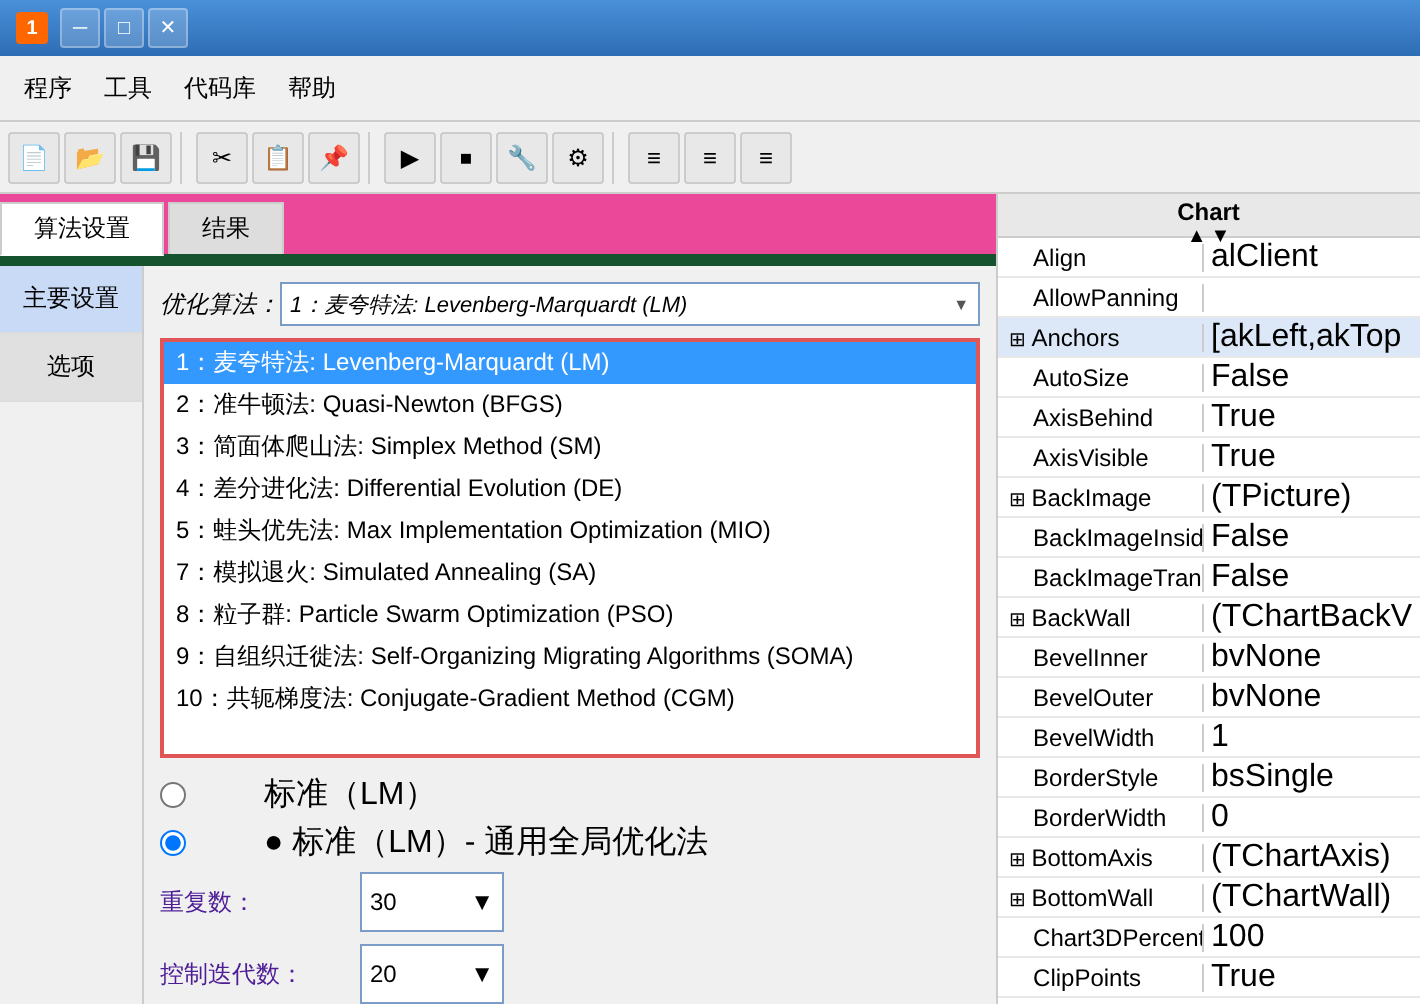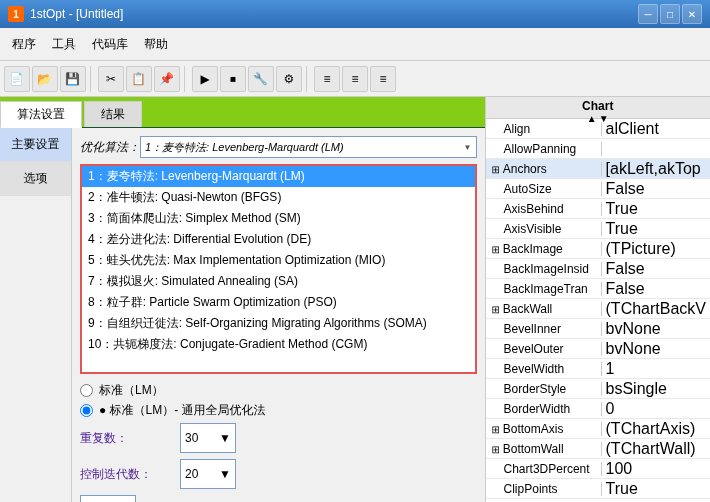--- a/index.html
+++ b/index.html
@@ -54,22 +54,22 @@
       width: 520px;
       background: #f0f0f0;
       border-right: 1px solid #ccc;
       display: flex;
       flex-direction: column;
     }
 
     
     .tab-bar {
       display: flex;
-      background: #84cc16;
-      border-bottom: 1px solid #14532d;
+      background: #ec4899;
+      border-bottom: 6px solid #14532d;
       padding-top: 4px;
     }
     .tab { padding: 4px 16px; background: #ddd; border: 1px solid #ccc; border-bottom: none; cursor: pointer; font-size: 12px; margin-right: 2px; }
     .tab.active { background: white; border-bottom: 1px solid white; margin-bottom: -1px; }
 
     
     .content-area { display: flex; flex: 1; }
     .left-nav { width: 72px; background: #f0f0f0; border-right: 1px solid #ccc; }
     .nav-btn { padding: 8px 4px; text-align: center; font-size: 12px; border-bottom: 1px solid #ddd; cursor: pointer; background: #e0e0e0; }
     .nav-btn.active { background: #c8daf5; }
@@ -90,26 +90,26 @@
       font-size: 12px;
       margin-bottom: 8px;
     }
     .algo-item { padding: 2px 6px; cursor: pointer; white-space: nowrap; }
     .algo-item.selected { background: #3399ff; color: white; }
 
     
     .radio-section { margin: 4px 0; }
     .radio-row { display: flex; align-items: center; margin-bottom: 3px; }
     .radio-row input[type=radio] { margin-right: 6px; }
-    .radio-label { font-size: 12px; }
+    .radio-label { font-size: 16px; margin-left: 33px; }
 
     
     .param-row { display: flex; align-items: center; margin-bottom: 6px; }
     .param-label { font-size: 12px; width: 100px; color: #4c1d95; }
-    .param-select { height: 22px; border: 1px solid #7a9cc6; background: white; padding: 14px 4px; font-size: 12px; display: flex; align-items: center; justify-content: space-between; width: 56px; cursor: pointer; text-align: center; }
+    .param-select { height: 22px; border: 1px solid #7a9cc6; background: white; padding: 14px 4px; font-size: 12px; display: flex; align-items: center; justify-content: space-between; width: 72px; cursor: pointer; text-align: center; }
 
     
     .right-panel {
       flex: 1;
       background: white;
       display: flex;
       flex-direction: column;
     }
     .prop-header {
       background: #e8e8e8;
@@ -119,31 +119,30 @@
       align-items: center;
       justify-content: space-between;
       height: 22px;
       flex-direction: column;
     }
     .prop-title { font-size: 12px; font-weight: bold; }
     .prop-scroll-btn { font-size: 10px; cursor: pointer; }
 
     .prop-grid { flex: 1; overflow-y: auto; }
     .prop-row { display: flex; border-bottom: 1px solid #e8e8e8; height: 20px; align-items: center; }
-    .prop-name { width: 116px; padding: 0 4px; font-size: 11px; border-right: 1px solid #ccc; overflow: hidden; white-space: nowrap; flex-shrink: 0; }
+    .prop-name { width: 103px; padding: 0 4px; font-size: 11px; border-right: 1px solid #ccc; overflow: hidden; white-space: nowrap; flex-shrink: 0; }
     .prop-value { flex: 1; padding: 0 4px; font-size: 16px; overflow: hidden; white-space: nowrap; }
     .prop-expand { width: 14px; font-size: 10px; margin-left: 2px; }
     .prop-row.highlighted { background: #dce8f7; }
   </style>
 </head>
 <body>
 
 <div class="title-bar">
   <div class="title-bar-icon">1</div>
-  <span class="title-bar-text">1stOpt - [Untitled]</span>
   <div class="title-bar-buttons">
     <div class="title-btn">─</div>
     <div class="title-btn">□</div>
     <div class="title-btn">✕</div>
   </div>
 </div>
 
 <div class="menu-bar">
   <span class="menu-item">程序</span>
   <span class="menu-item">工具</span>

